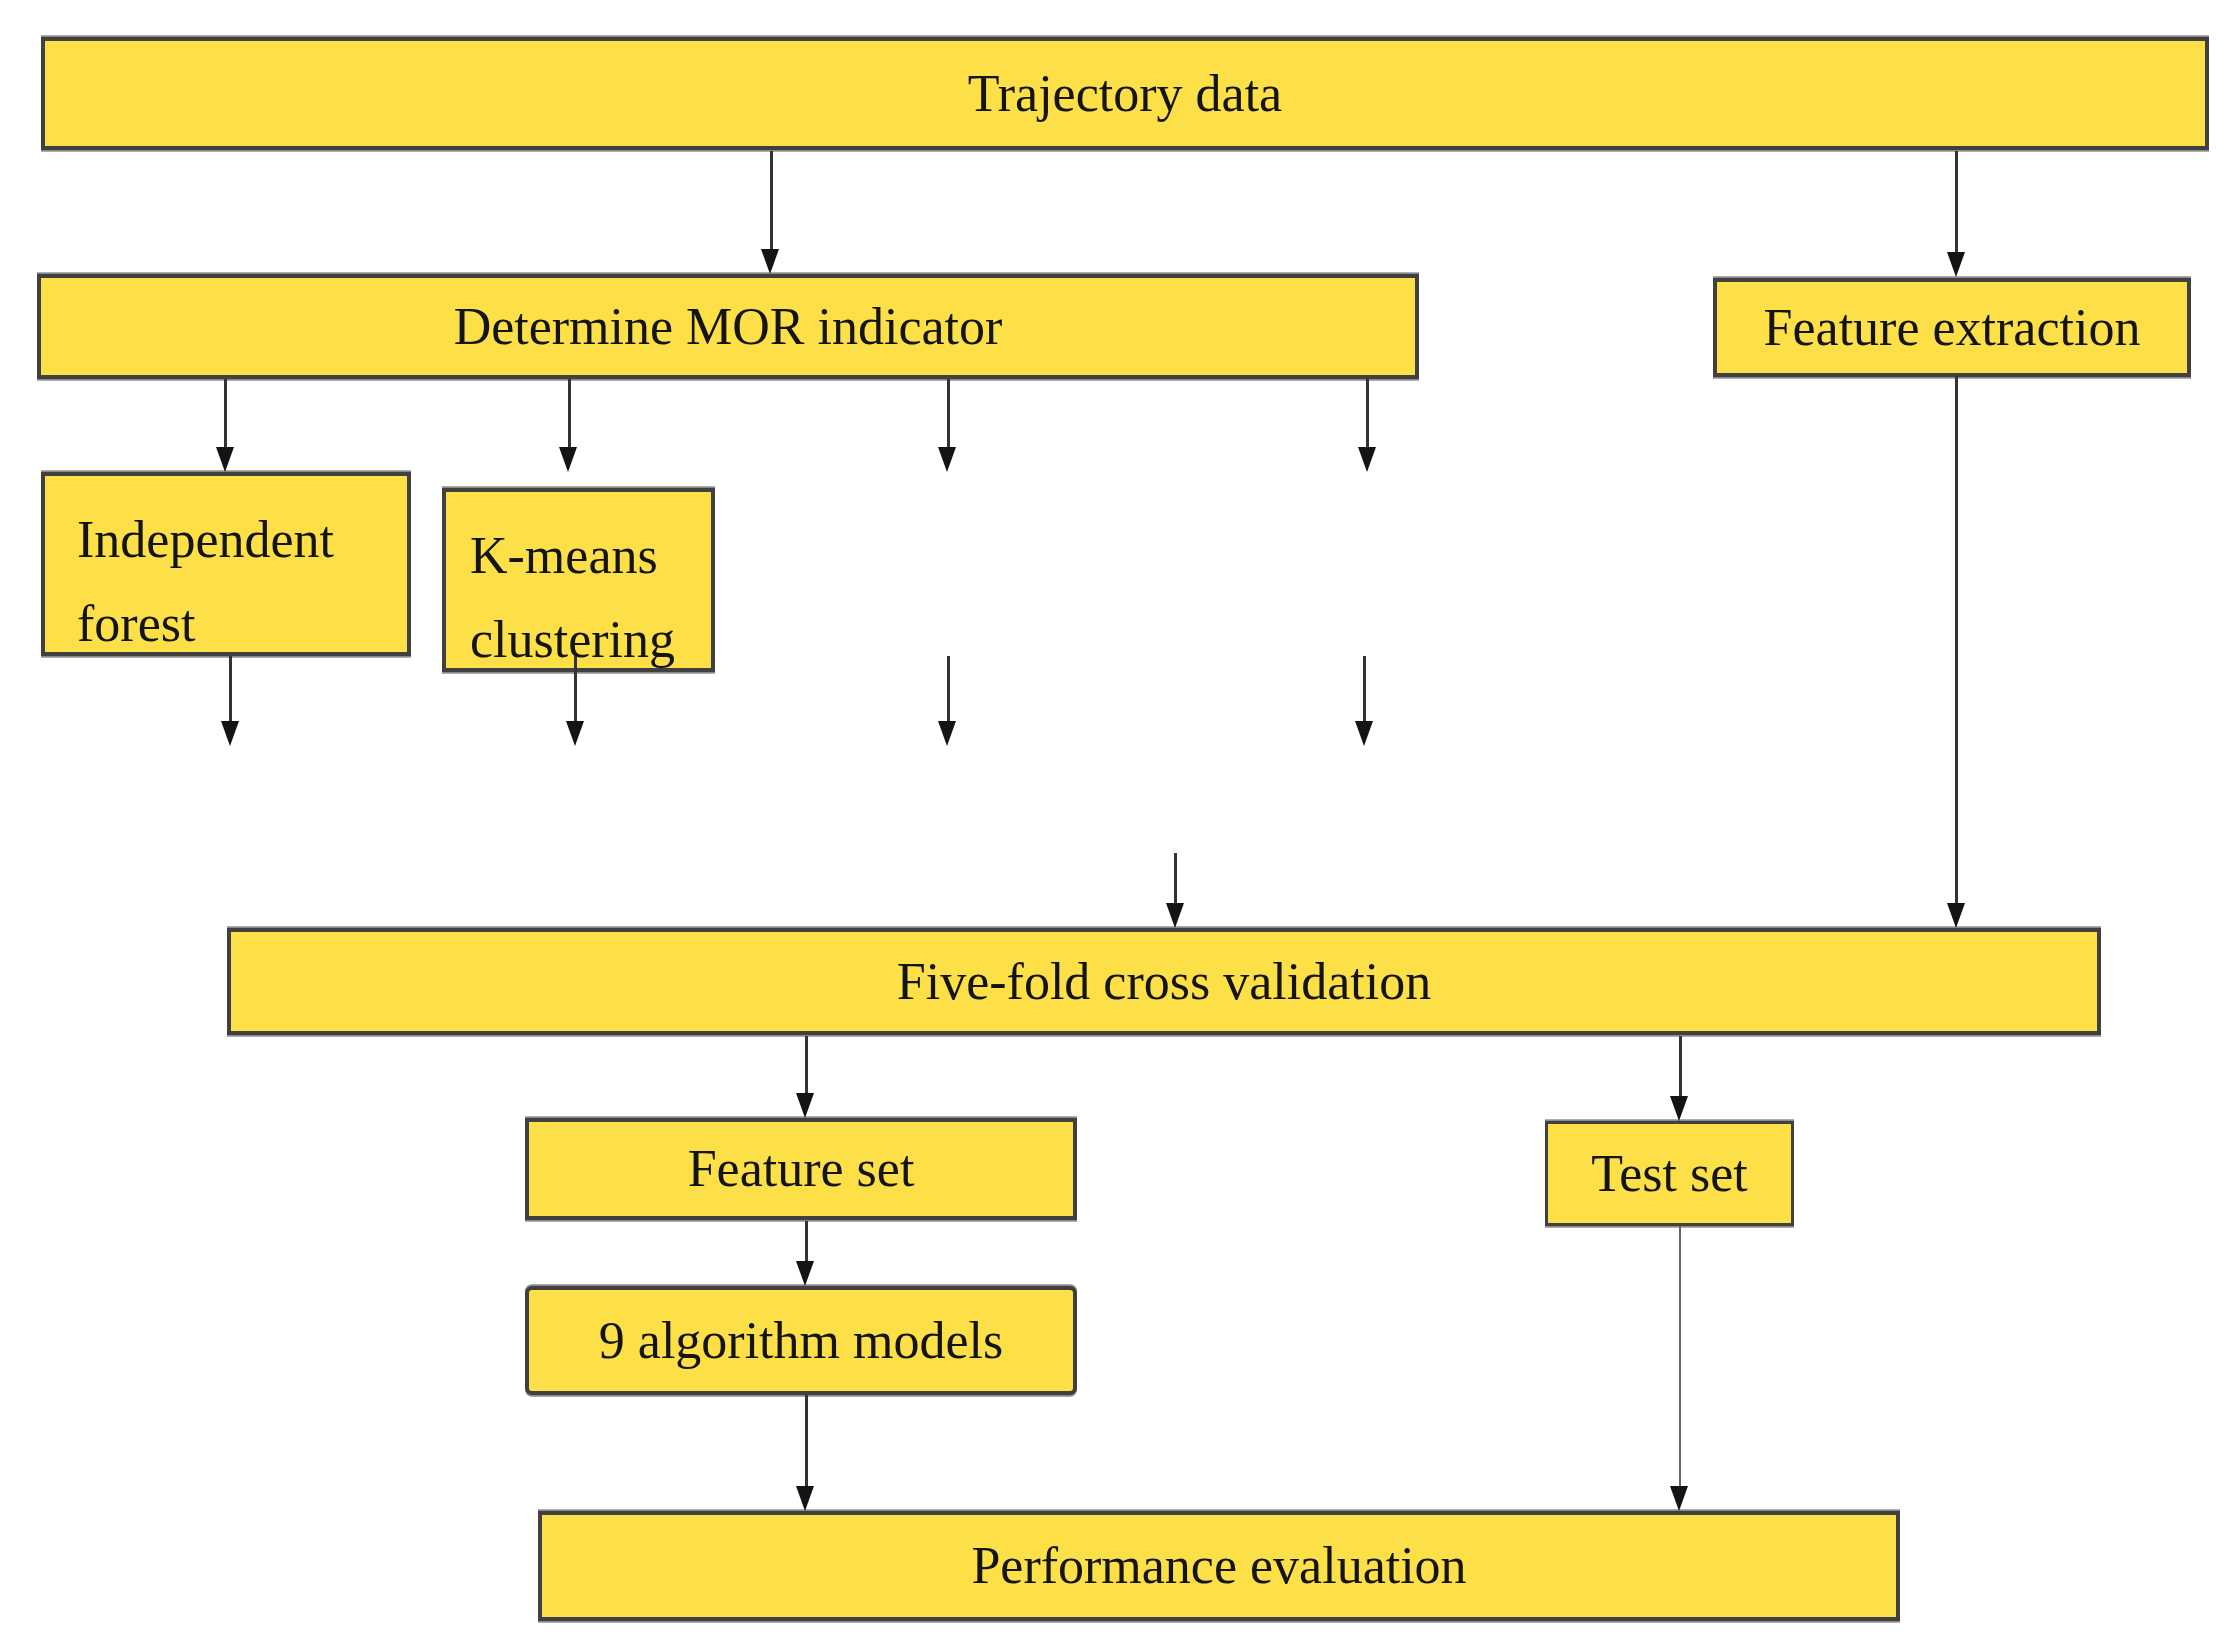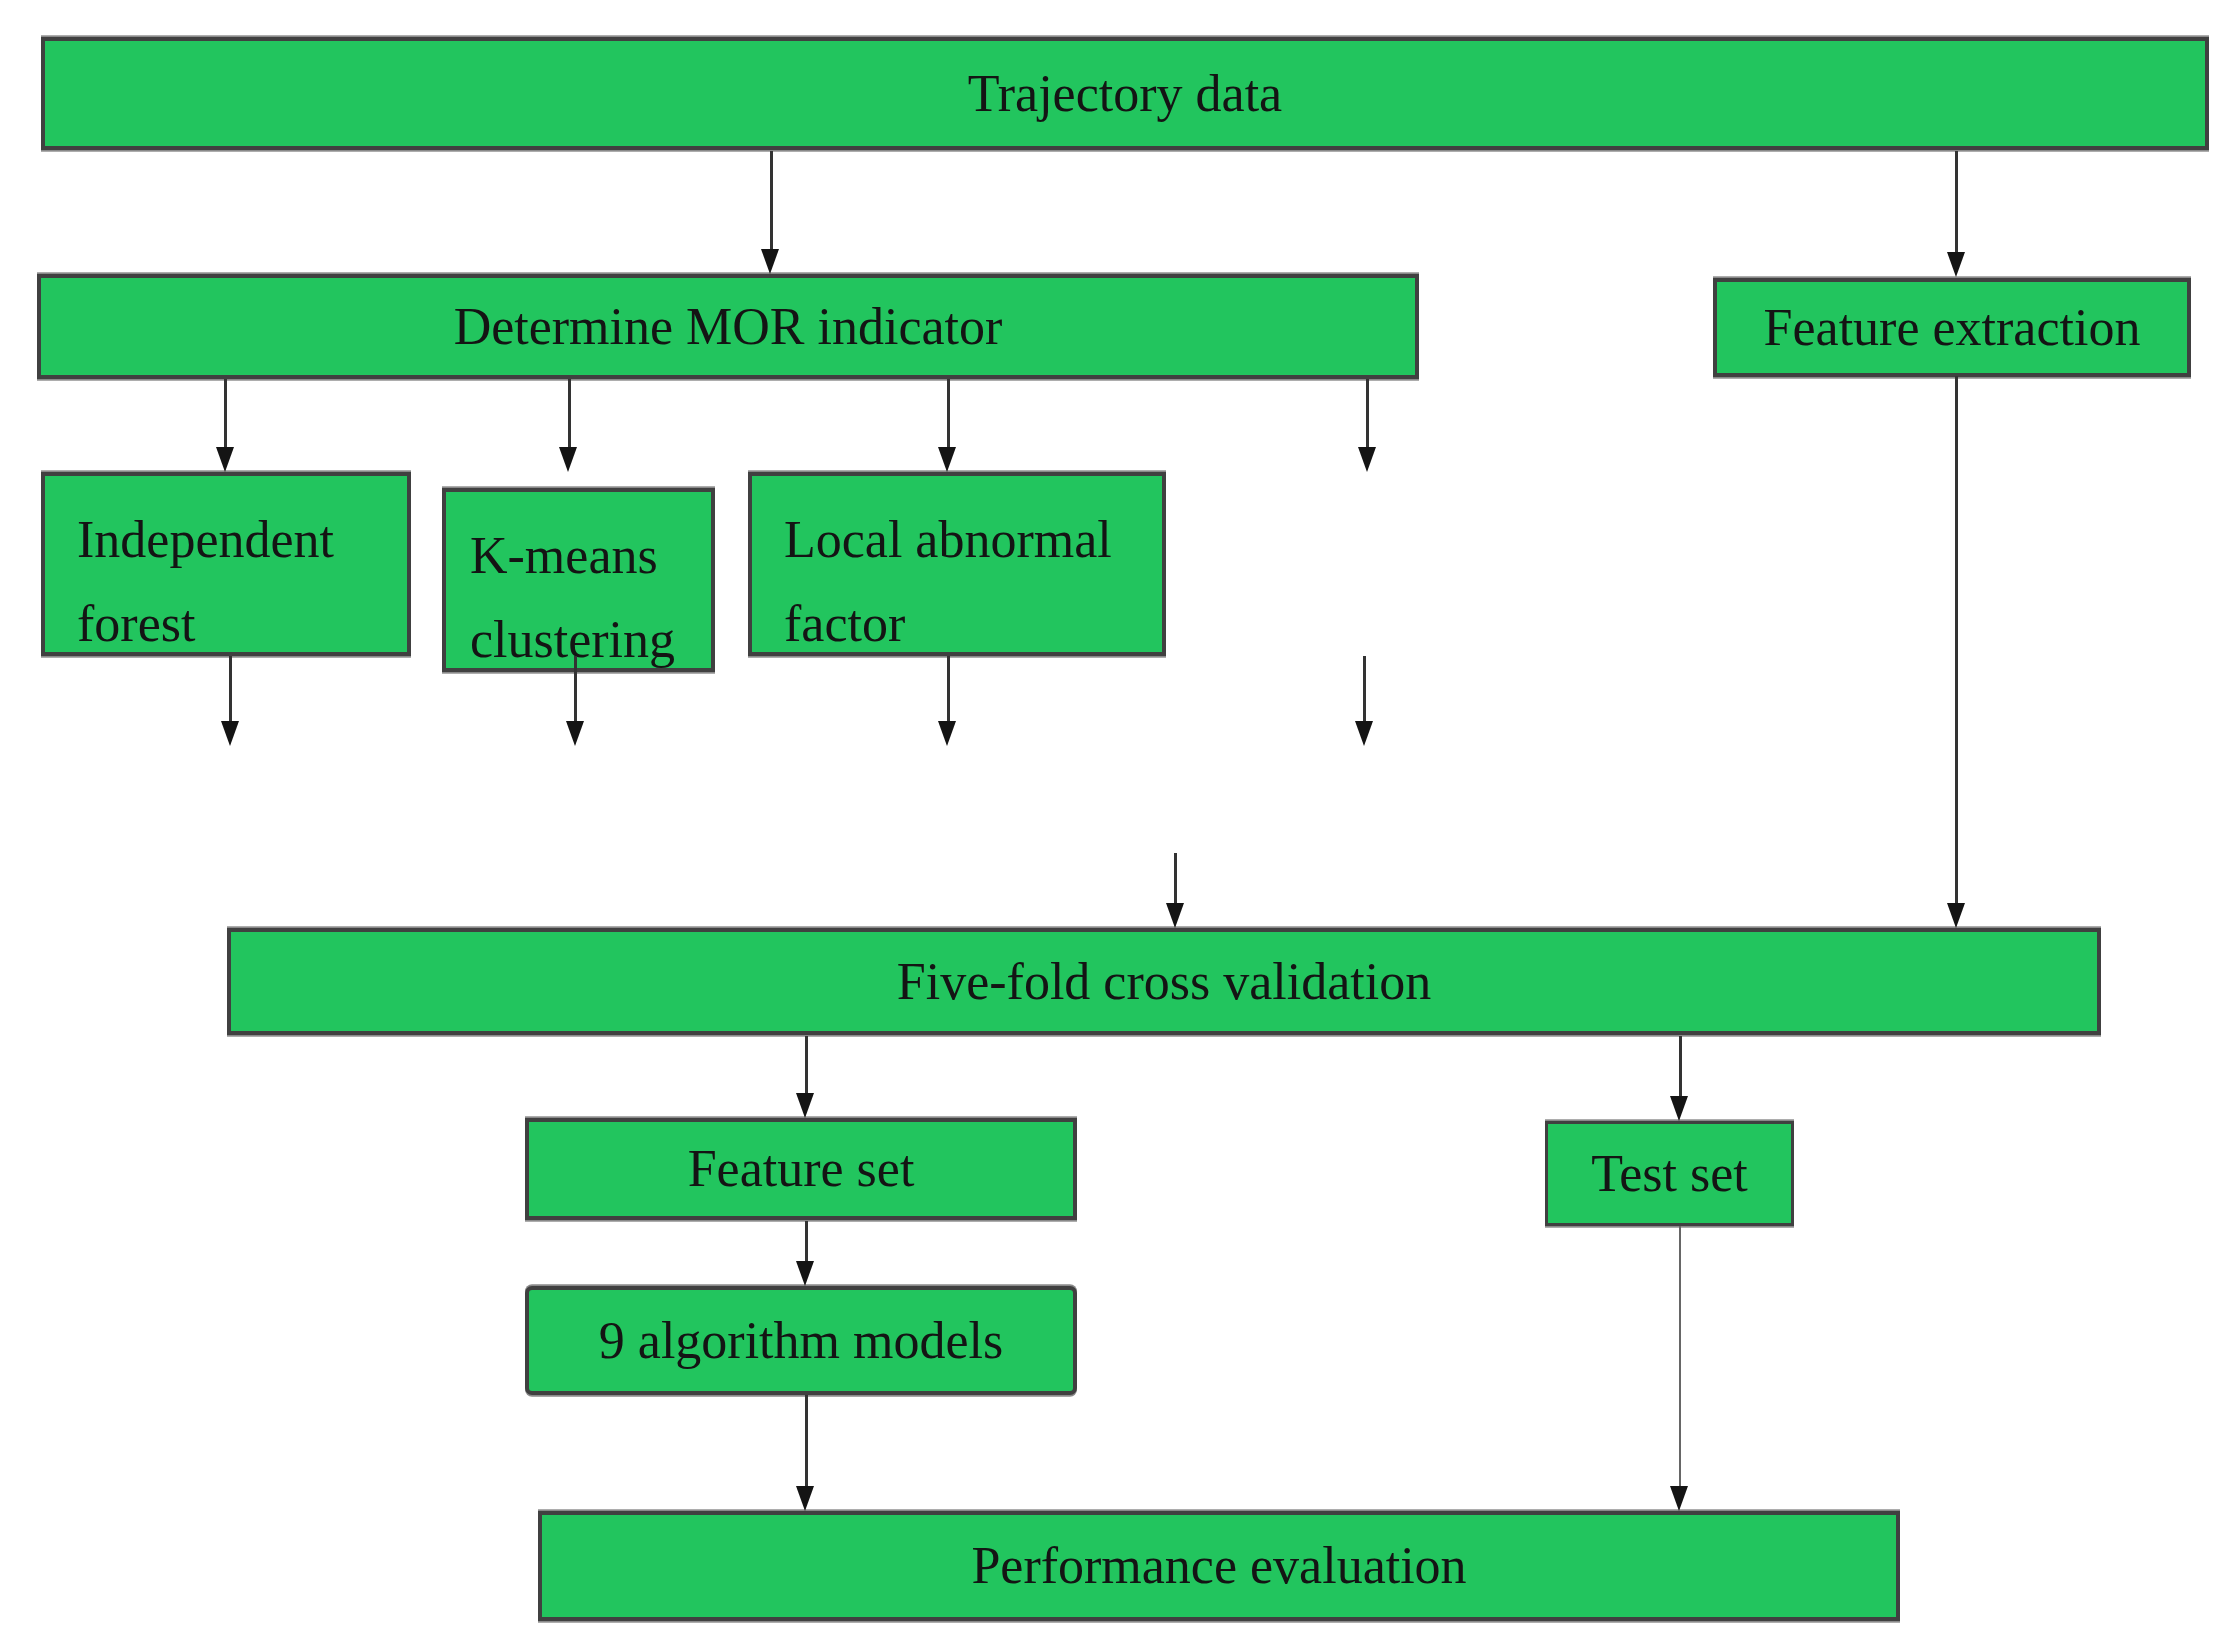--- a/index.html
+++ b/index.html
@@ -15,21 +15,21 @@
   #flowchart {
     position: relative;
     width: 2239px;
     height: 1652px;
     background: #ffffff;
     overflow: hidden;
   }
   .flow-node {
     position: absolute;
     box-sizing: border-box;
-    background: #22c55e;
+    background: #fde047;
     border: 4.2px solid #404040;
     color: #141414;
     font-size: 52px;
     line-height: 1.0;
     box-shadow: 0 1.7px 0 #8a8a8a, 0 -1.7px 0 #8a8a8a;
   }
   .flow-node.center {
     display: flex;
     align-items: center;
     justify-content: center;
@@ -74,23 +74,20 @@
   </div>
 
   <div class="flow-node topleft" style="left:41px; top:472px; width:370px; height:184px;">
     <span class="lbl">Independent forest</span>
   </div>
 
   <div class="flow-node topleft" style="left:442px; top:488px; width:273px; height:184px; padding-left:24px;">
     <span class="lbl">K-means clustering</span>
   </div>
 
-  <div class="flow-node topleft" style="left:748px; top:472px; width:418px; height:184px;">
-    <span class="lbl">Local abnormal factor</span>
-  </div>
 
 
 
   <div class="flow-node center" style="left:227px; top:928px; width:1874px; height:107px;">
     <span class="lbl">Five-fold cross validation</span>
   </div>
 
   <div class="flow-node center" style="left:525px; top:1118px; width:552px; height:102px;">
     <span class="lbl">Feature set</span>
   </div>

